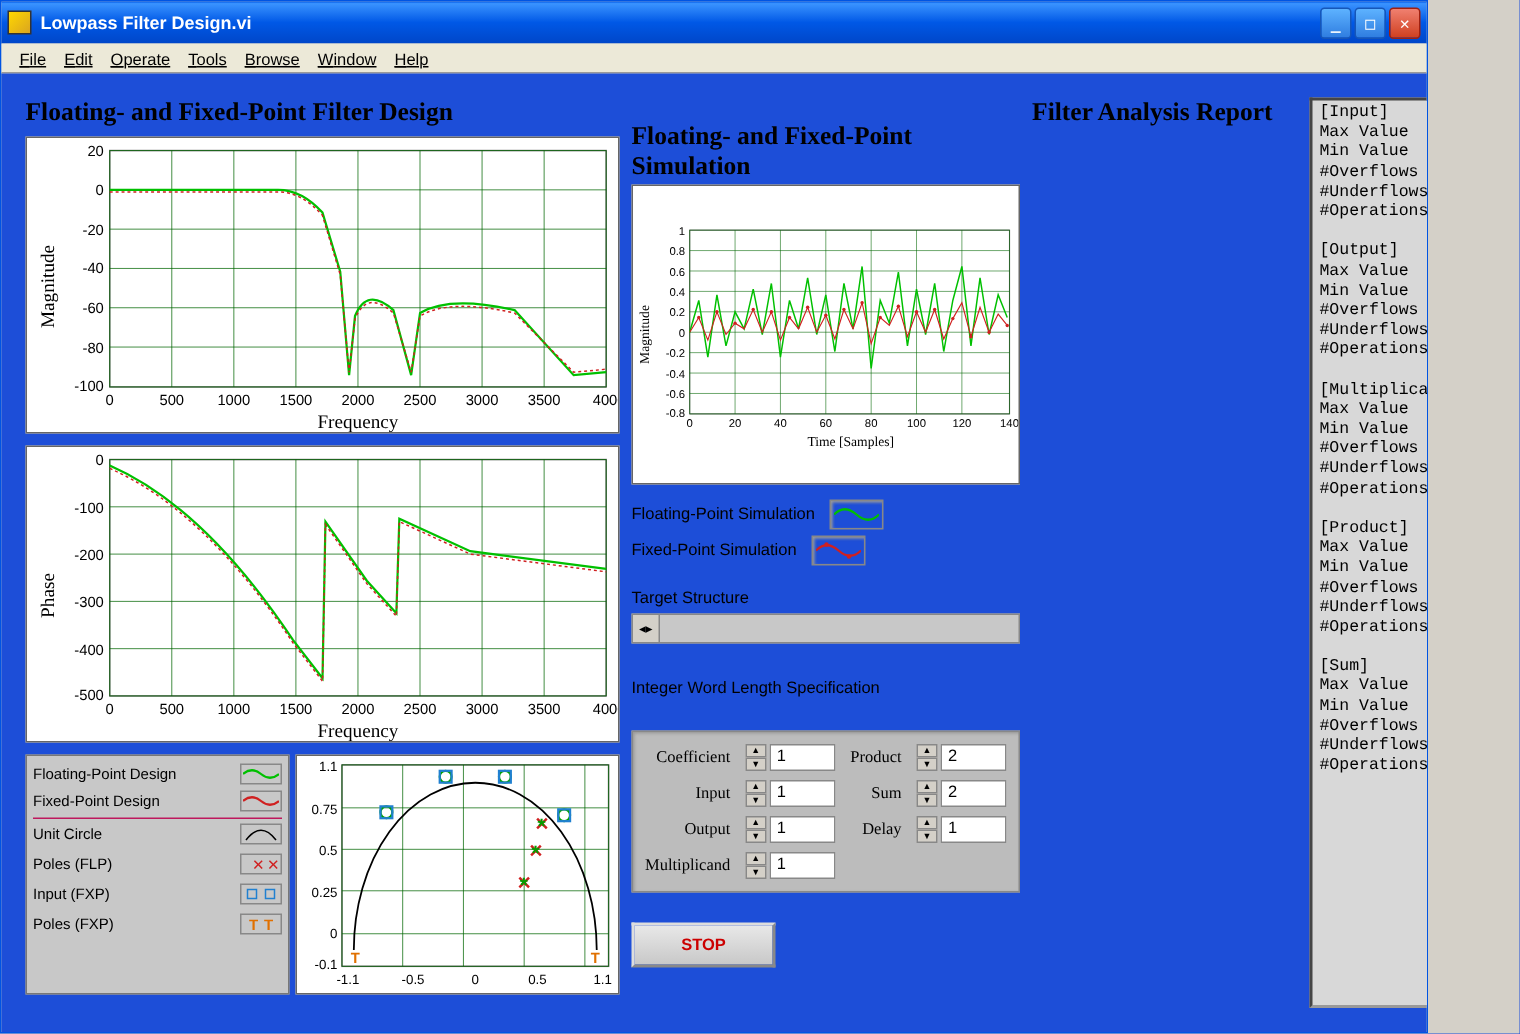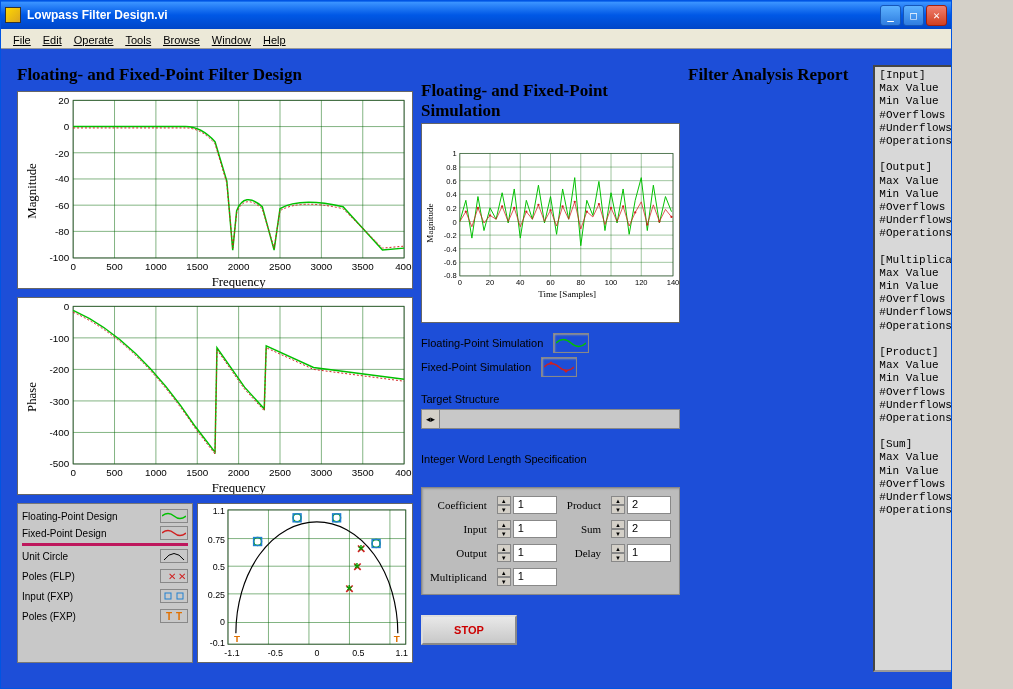--- a/index.html
+++ b/index.html
@@ -367,21 +367,21 @@
       <div class="legend-bottom">
         <div class="legend-box">
           <div class="legend-row">
               <span>Floating-Point Design</span>
               <span class="legend-swatch">
                 <svg width="24" height="10">
                   <path d="M0 5 Q6 0 12 5 T24 5" stroke="#00c000" fill="none" stroke-width="1.5"></path>
                 </svg>
               </span>
             </div>
-          <div class="legend-row" style="border-bottom:3px solid #be185d;padding-bottom:3px;">
+          <div class="legend-row" style="border-bottom:1px solid #be185d;padding-bottom:3px;">
               <span>Fixed-Point Design</span>
               <span class="legend-swatch">
                 <svg width="24" height="10">
                   <path d="M0 5 Q6 0 12 5 T24 5" stroke="#d02020" fill="none" stroke-width="1.5"></path>
                 </svg>
               </span>
             </div>
           <div class="legend-row">
               <span>Unit Circle</span>
               <span class="legend-swatch">

